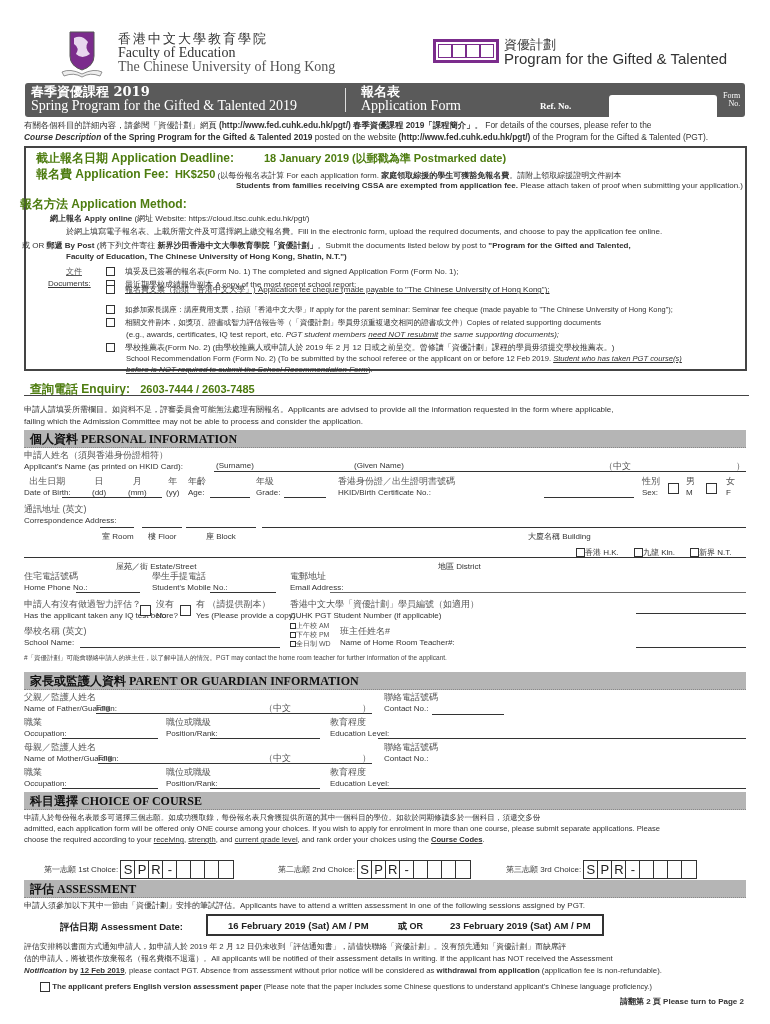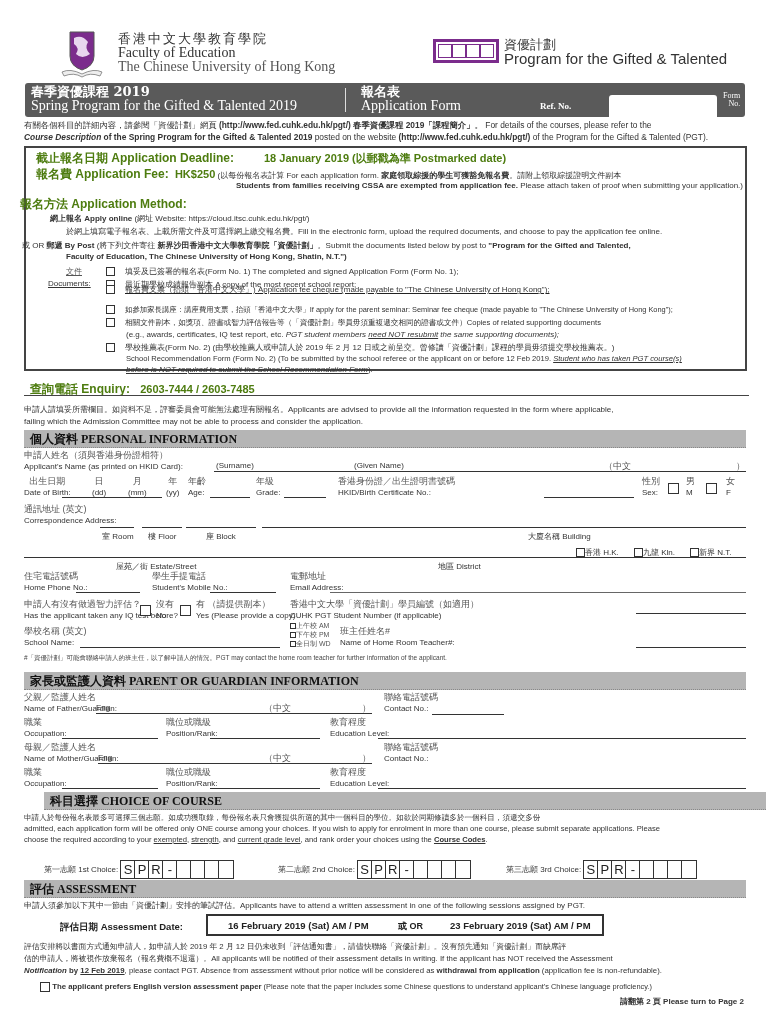--- a/index.html
+++ b/index.html
@@ -366,27 +366,27 @@
     <div class="lbl-zh">職位或職級</div>
     <div class="lbl-en">Position/Rank:</div>
   </div>
 <div class="abs line" style="left:210px;top:778px;width:110px;height:11px;"></div>
 <div class="abs" style="left:330px;top:767px;line-height:11px;">
     <div class="lbl-zh">教育程度</div>
     <div class="lbl-en">Education Level:</div>
   </div>
 <div class="abs line" style="left:378px;top:778px;width:368px;height:11px;"></div>
 
-<div class="abs section-bar" style="top:792px;margin-left:20px;">
+<div class="abs section-bar" style="top:792px;">
     <span>科目選擇 CHOICE OF COURSE</span>
   </div>
 <div class="abs small" style="left:24px;top:812px;width:725px;line-height:11px;font-size:7.6px;">
   <div>申請人於每份報名表最多可選擇三個志願。如成功獲取錄，每份報名表只會獲提供所選的其中一個科目的學位。如欲於同期修讀多於一個科目，須遞交多份</div>
   <div>admitted, each application form will be offered only ONE course among your choices. If you wish to apply for enrolment in more than one course, please submit separate applications. Please</div>
-  <div><span>choose the required according to your </span><span class="u">exempted</span><span>, </span><span class="u">strength</span><span>, and </span><span class="u">current grade level</span><span>, and rank order your choices using the </span><span class="b u">Course Codes</span><span>.</span></div>
+  <div><span>choose the required according to your </span><span class="u">receiving</span><span>, </span><span class="u">strength</span><span>, and </span><span class="u">current grade level</span><span>, and rank order your choices using the </span><span class="b u">Course Codes</span><span>.</span></div>
 </div>
 
 <div class="abs" style="left:44px;top:860px;">
   <span class="lbl-en">第一志願 1st Choice:</span>
   <span class="codebox">
     <div>S</div>
       <div>P</div>
       <div>R</div>
       <div>-</div>
       <div></div>

